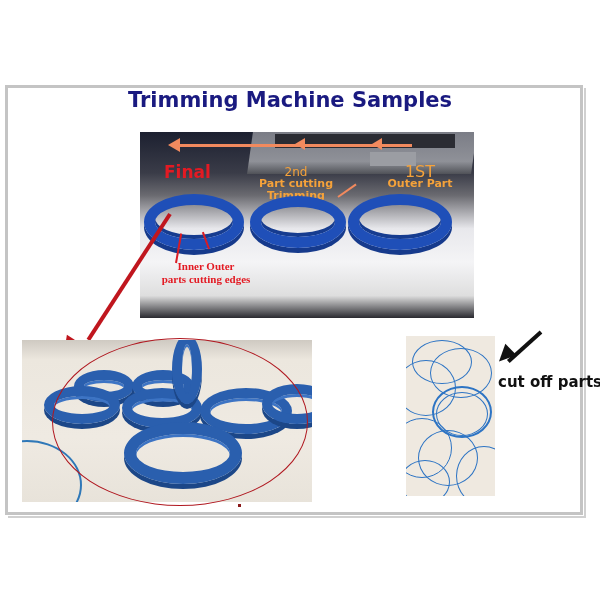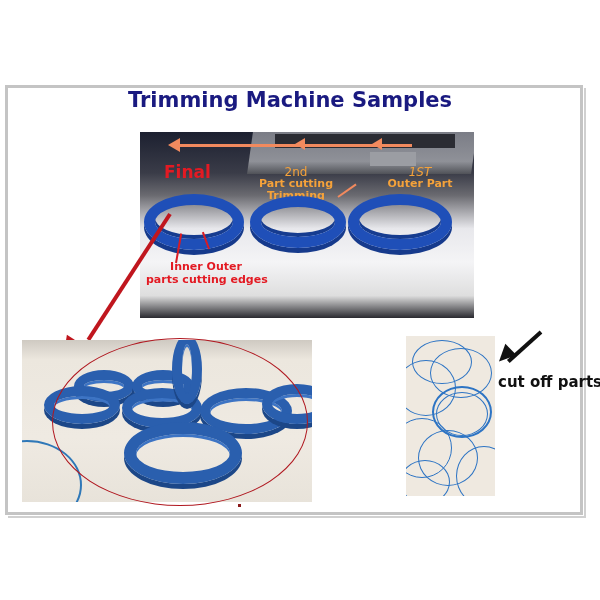--- a/index.html
+++ b/index.html
@@ -111,34 +111,34 @@
 
   <div class="lbl lbl-final">Final</div>
 
   <div class="lbl lbl-orange" style="left:106px; top:26px; width:100px;">
     <div style="font-weight:normal; font-size:12px;">2nd</div>
     <div>Part cutting</div>
     <div>Trimming</div>
   </div>
 
   <div class="lbl lbl-orange" style="left:225px; top:26px; width:110px;">
-    <div style="font-weight:normal; font-size:12px;font-style:italic;">1ST</div>
+    <div style="font-weight:normal; font-size:16px;">1ST</div>
     <div>Outer Part</div>
   </div>
 
   <div class="progress-arrow" style="left:198px; top:64px; width:22px; height:2px; transform:rotate(-35deg); transform-origin:left center;"></div>
 
   <div class="ring" style="left:4px; top:62px; width:100px; height:56px;"></div>
   <div class="ring" style="left:110px; top:64px; width:96px; height:52px;"></div>
   <div class="ring" style="left:208px; top:62px; width:104px; height:56px;"></div>
 
   <div class="red-pointer" style="left:36px; top:130px; width:30px; transform:rotate(-80deg);"></div>
   <div class="red-pointer" style="left:69px; top:116px; width:18px; transform:rotate(-110deg);"></div>
 
-  <div class="lbl lbl-red" style="left:6px; top:128px; width:120px;">
+  <div class="lbl lbl-red" style="left:6px; top:128px; width:120px;font-family:Liberation Serif, serif;">
     <div>Inner Outer</div>
     <div>parts cutting edges</div>
   </div>
 </div>
 
 <div class="big-arrow-line"></div>
 <div class="big-arrow-head"></div>
 
 <div class="photo-bl">
   <div class="thin-ring" style="left:-50px; top:100px; width:110px; height:90px;"></div>

